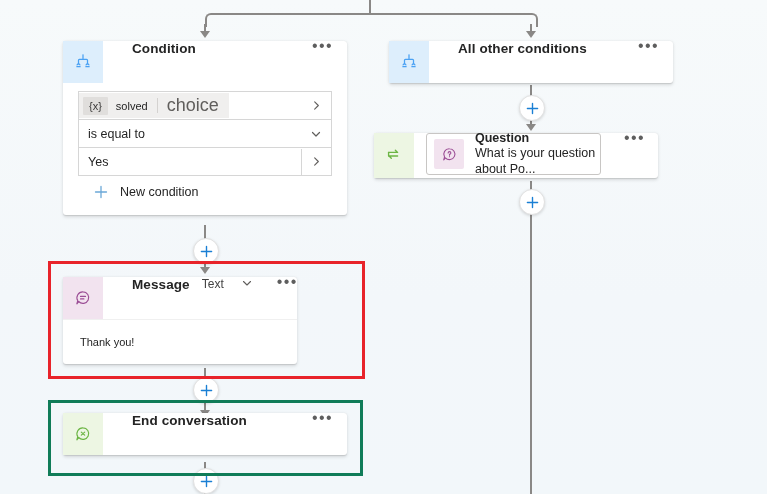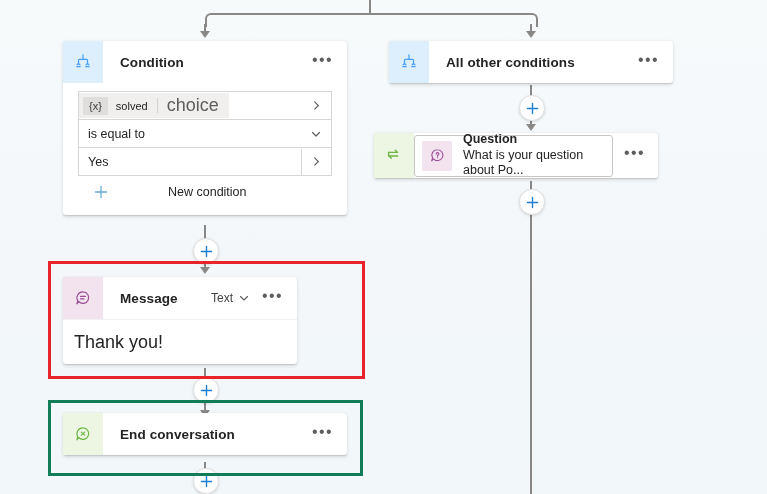--- a/index.html
+++ b/index.html
@@ -48,22 +48,23 @@
 
   .card {
     position: absolute;
     background: #ffffff;
     border-radius: 3px;
     box-shadow: 0 1.6px 3.6px rgba(0,0,0,0.13), 0 0.3px 0.9px rgba(0,0,0,0.10);
     z-index: 3;
   }
   .card-head {
     display: flex;
-    align-items: center;
+    align-items: flex-start;
     height: 42px;
+    gap: 12px;
   }
   .icon-tile {
     width: 40px; height: 42px;
     display: flex; align-items: center; justify-content: center;
     flex: 0 0 40px;
   }
   .tile-blue { background: #ddeefc; }
   .tile-purple { background: #f2e3ef; }
   .tile-greenlite { background: #edf6e3; }
   .card-title {
@@ -123,32 +124,31 @@
   .tok-type { font-size: 18px; color: #605e5c; padding-left: 9px; }
   .row-spacer { flex: 1; }
   .row-chev { padding: 0 9px; display: flex; align-items: center; cursor: pointer; }
   .row-divline { width: 1px; height: 26px; background: #d6d6d6; }
   .row-text { padding-left: 9px; font-size: 12.5px; color: #242424; }
   .new-cond {
     display: flex; align-items: center;
     height: 34px;
     padding-left: 16px;
     cursor: pointer;
-    gap: 48px;
   }
   .new-cond-label {
     font-size: 12.5px; color: #242424; padding-left: 12px;
   }
 
   .msg-body {
     border-top: 1px solid #f0f0f0;
     height: 44px;
     display: flex; align-items: center;
-    padding-left: 11px;
-    font-size: 18px;
+    padding-left: 17px;
+    font-size: 11px;
     color: #242424;
   }
 
   .highlight-box {
     position: absolute;
     z-index: 8;
     pointer-events: none;
   }
   .hl-red { border: 3px solid #e8232a; }
   .hl-green { border: 3px solid #107c58; }

